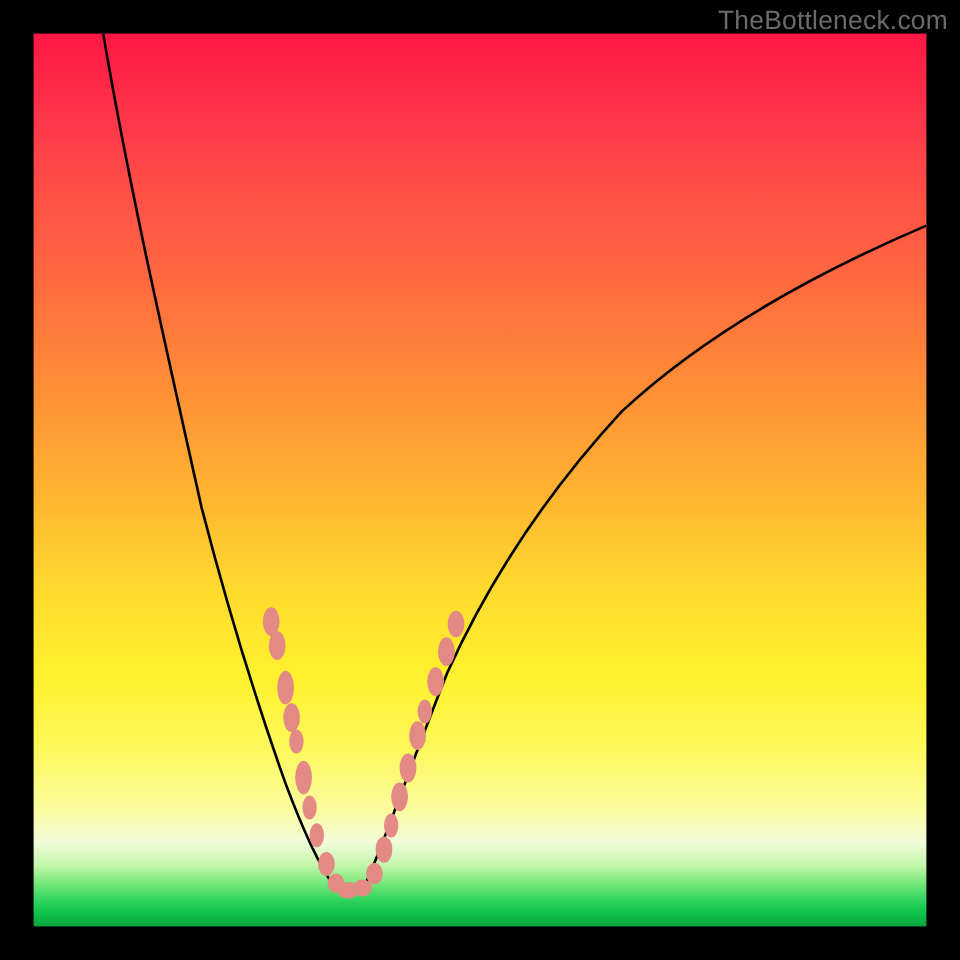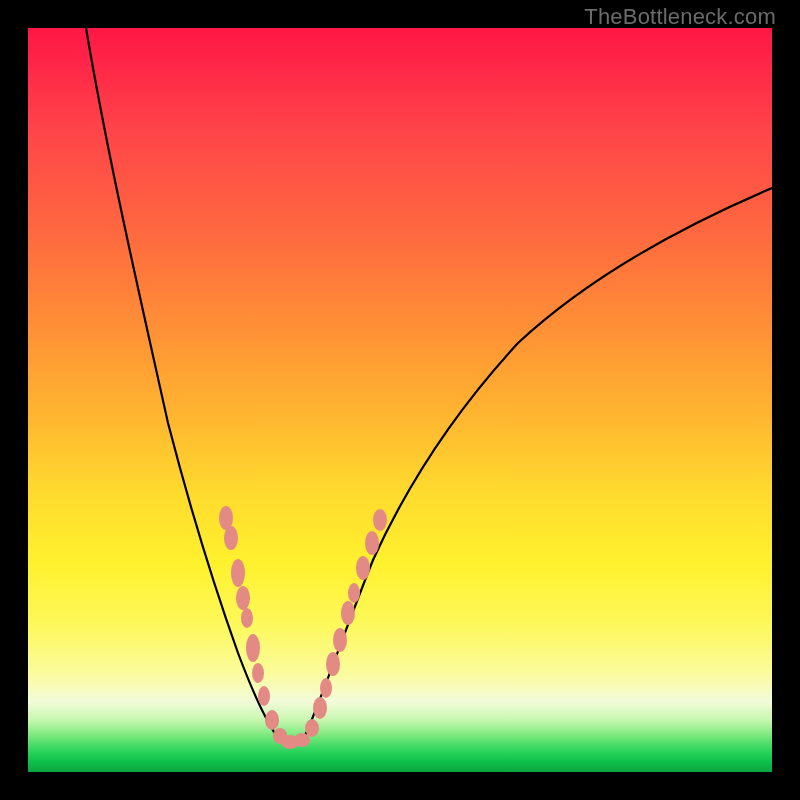--- a/index.html
+++ b/index.html
@@ -42,21 +42,21 @@
       #c7f7b0 93%,
       #7ee97e 95%,
       #31d65f 97%,
       #10c24b 98.5%,
       #0aa53f 100%
     );
   }
   .watermark {
     position: absolute;
     top: 4px;
-    right: 24px;
+    right: 10px;
     color: #6b6b6b;
     font-size: 22px;
     letter-spacing: 0.2px;
     user-select: none;
     pointer-events: none;
   }
   svg.curve {
     position: absolute;
     top: 0;
     left: 0;

